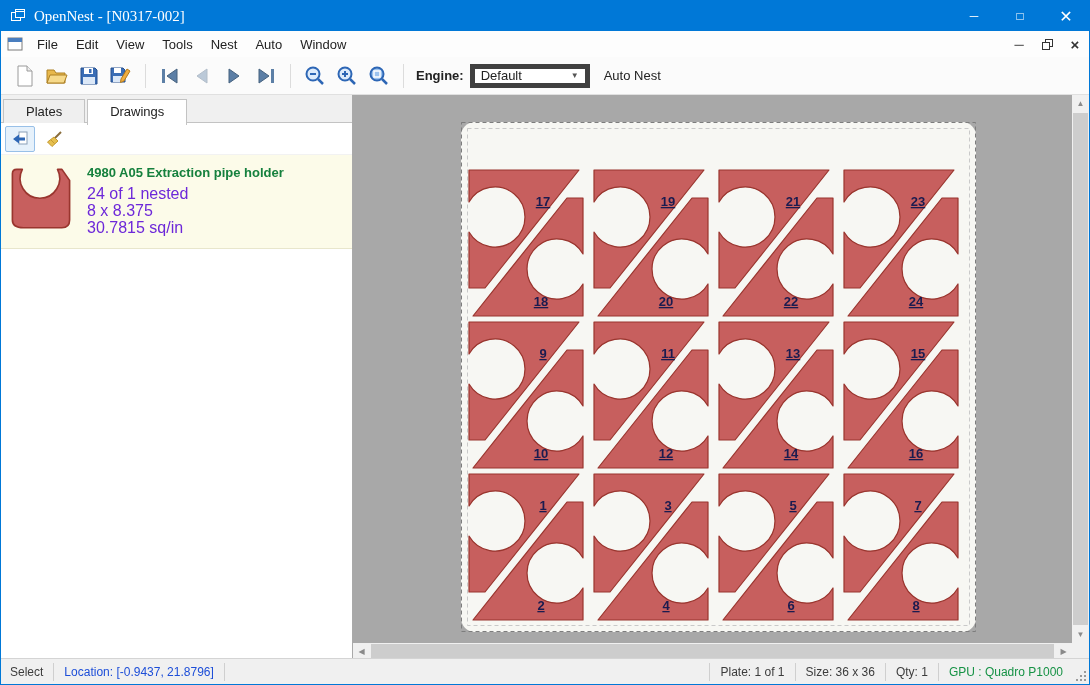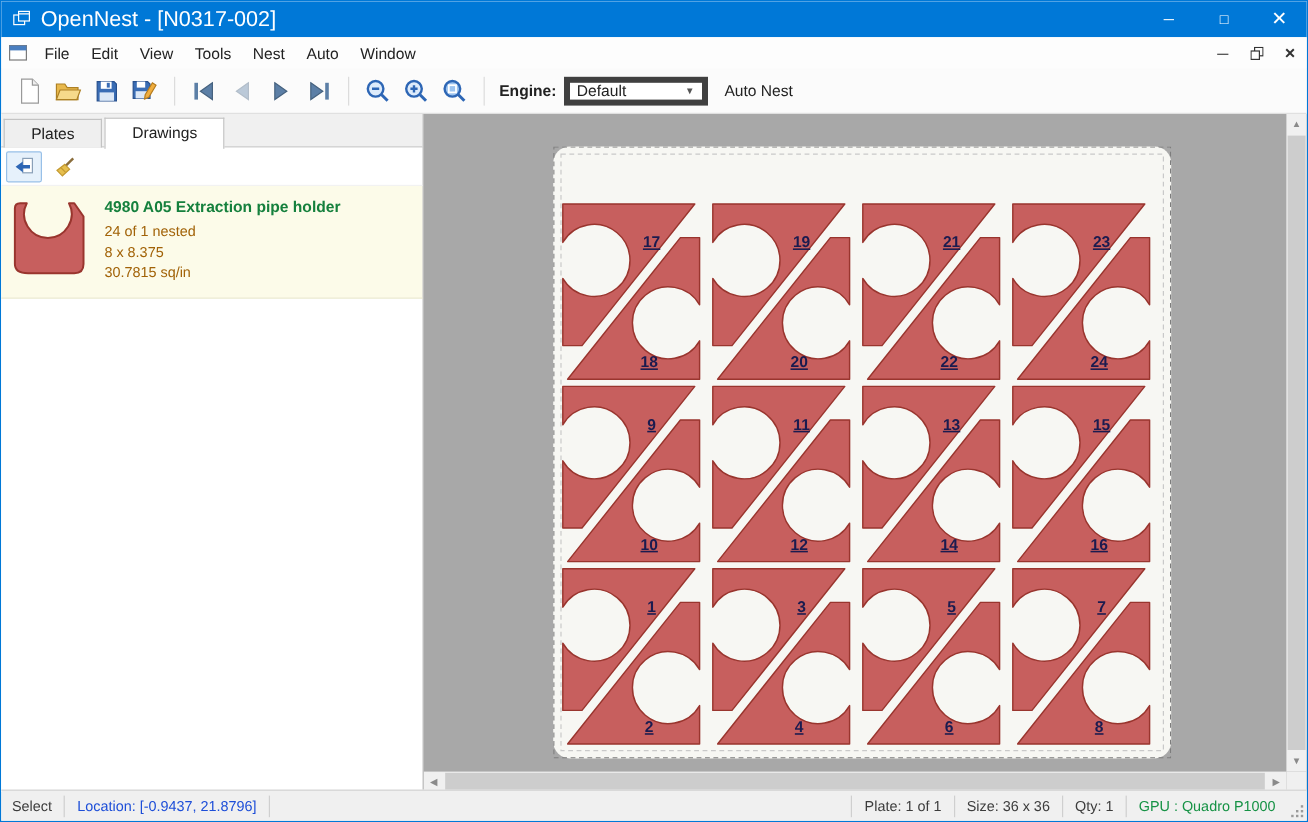--- a/index.html
+++ b/index.html
@@ -6,21 +6,21 @@
   html,body { background:#666; }
   .window {
     width:1090px; height:685px; position:relative;
     border:1px solid #0078d7; background:#fff;
     font-family:"Liberation Sans", sans-serif; font-size:13px; color:#222;
     overflow:hidden;
   }
   
   .titlebar { height:30px; background:#0078d7; color:#fff; display:flex; align-items:center; }
   .titlebar .appicon { width:16px; height:16px; margin:0 8px 0 9px; flex:0 0 auto; }
-  .titlebar .title { flex:1; font-size:18px; white-space:nowrap; }
+  .titlebar .title { flex:1; font-size:15px; white-space:nowrap;font-family:Liberation Serif, serif; }
   .caption-btns { display:flex; height:30px; }
   .cap-btn { width:46px; display:flex; align-items:center; justify-content:center; color:#fff; font-size:12px; }
   .cap-btn.close { font-size:16px; }
   
   .menubar { height:26px; background:#fdfdfd; display:flex; align-items:center; padding-left:4px; }
   .mdiicon { width:16px; height:14px; margin:0 5px 0 2px; }
   .menu-item { padding:4px 9px; cursor:default; }
   .menubar .spacer { flex:1; }
   .mdi-btn { width:28px; height:22px; display:flex; align-items:center; justify-content:center; color:#333; }
   .mdi-btn.close { font-size:15px; font-weight:bold; }
@@ -29,30 +29,30 @@
   .tb-btn { width:32px; height:30px; display:flex; align-items:center; justify-content:center; border-radius:2px; }
   .tb-sep { width:1px; height:24px; background:#dcdcdc; margin:0 8px; }
   .tb-label { font-weight:bold; margin:0 6px 0 4px; }
   .tb-combo { display:flex; align-items:center; min-width:120px; height:24px; padding:0 6px; border:5px solid #404040; background:#fff; }
   .tb-combo .val { flex:1; }
   .tb-combo .arrow { font-size:8px; color:#555; margin-left:14px; }
   .tb-text { margin-left:14px; }
   
   .main { position:absolute; top:94px; left:0; right:0; height:565px; display:flex; }
   .sidebar { width:352px; background:#fff; border-right:1px solid #a9a9a9; display:flex; flex-direction:column; }
-  .tabstrip { background:#f0f0f0; border-bottom:1px solid #c3c3c3; display:flex; align-items:center; padding:4px 0 0 2px; height:28px; }
+  .tabstrip { background:#f0f0f0; border-bottom:1px solid #c3c3c3; display:flex; align-items:flex-start; padding:4px 0 0 2px; height:28px; }
   .tab { border:1px solid #c3c3c3; border-bottom:none; background:#efefef; padding:4px 22px; margin-right:2px; position:relative; }
   .tab.active { background:#fff; margin-bottom:-1px; padding-bottom:6px; }
   .side-tools { height:32px; background:#fff; display:flex; align-items:center; padding:2px 4px; border-bottom:1px solid #f2f2f2; }
   .side-btn { width:30px; height:26px; display:flex; align-items:center; justify-content:center; margin-right:4px; border-radius:2px; }
   .side-btn.pressed { border:1px solid #98c0e8; background:#e6f1fb; }
   .draw-item { background:#fcfbe9; border-bottom:1px solid #e8e6cc; display:flex; padding:10px 8px 12px 8px; }
   .draw-thumb { width:64px; height:66px; flex:0 0 auto; margin-right:14px; }
   .draw-info .t { font-weight:bold; color:#15803d; font-size:13px; margin-bottom:5px; }
-  .draw-info .s { color:#a16207; font-size:12px; line-height:17px; }
+  .draw-info .s { color:#6d28d9; font-size:16px; line-height:17px; }
   .sidebar .filler { flex:1; background:#fff; }
   
   .canvas { flex:1; position:relative; background:#a8a8a8; overflow:hidden; }
   .plate { position:absolute; left:108px; top:27px; width:515px; height:510px; background:#f7f7f3;border-radius:14px; }
   .plate svg { display:block; }
   
   .vscroll { position:absolute; top:0; right:0; bottom:17px; width:17px; background:#f0f0f0; }
   .hscroll { position:absolute; left:0; right:17px; bottom:0; height:17px; background:#f0f0f0; }
   .scorner { position:absolute; right:0; bottom:0; width:17px; height:17px; background:#f0f0f0; }
   .v-thumb { position:absolute; left:1px; right:1px; top:18px; bottom:18px; background:#cdcdcd; }

